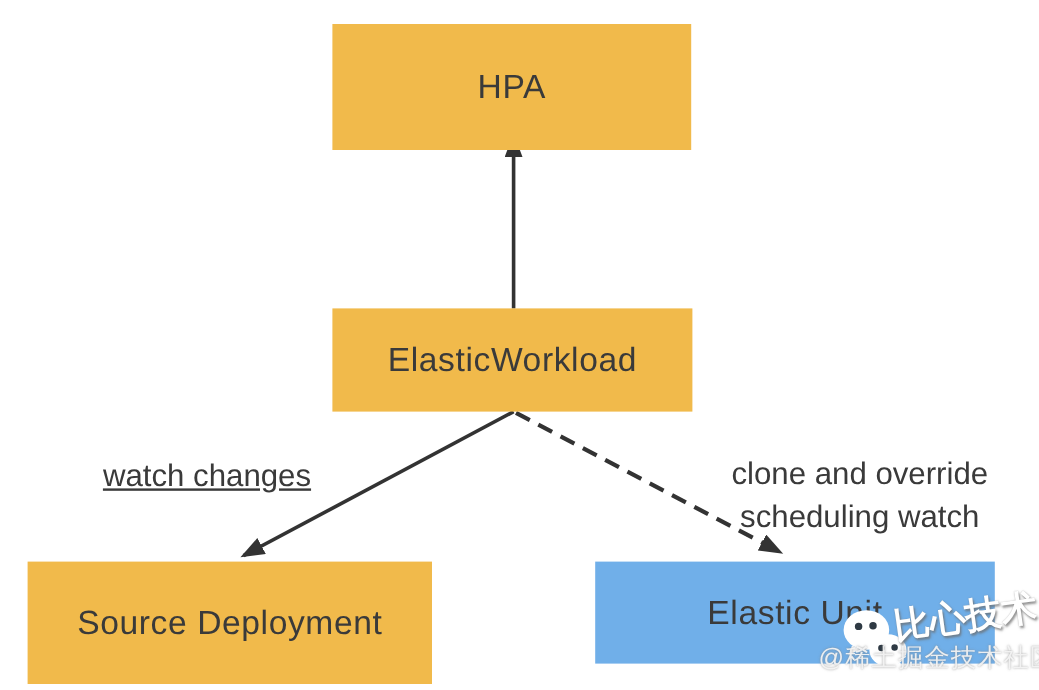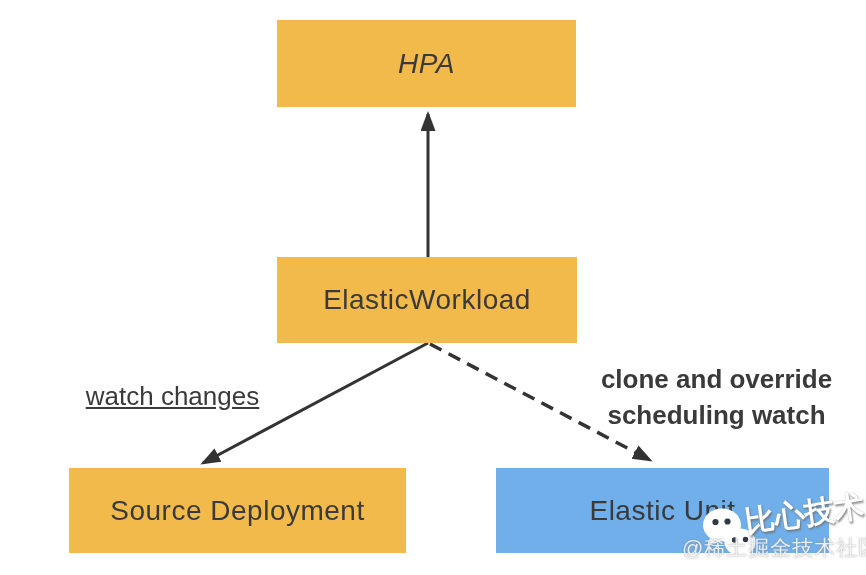--- a/index.html
+++ b/index.html
@@ -23,35 +23,35 @@
   }
   .node {
     position: absolute;
     display: flex;
     align-items: center;
     justify-content: center;
     color: #3a3a3a;
     font-size: 28px;
     letter-spacing: 0.5px;
   }
-  .node-hpa            { left: 277px; top: 20px;  width: 299px; height: 87px; font-style: italic; }
+  .node-hpa            { left: 277px; top: 20px;  width: 299px; height: 105px; }
   .node-workload       { left: 277px; top: 257px; width: 300px; height: 86px; }
-  .node-source         { left: 23px;  top: 468px; width: 337px; height: 85px; margin-left: 46px; }
+  .node-source         { left: 23px;  top: 468px; width: 337px; height: 102px; }
   .node-unit           { left: 496px; top: 468px; width: 333px; height: 85px; }
 
   .edge-label {
     position: absolute;
     color: #3a3a3a;
     font-size: 26px;
     text-align: center;
     line-height: 36px;
     white-space: nowrap;
   }
   .label-watch { left: 60px; top: 378px; width: 225px; text-decoration: underline; }
-  .label-clone { left: 575px; top: 361px; width: 283px; font-weight: bold; }
+  .label-clone { left: 575px; top: 376px; width: 283px; }
 
   .watermark {
     position: absolute;
     left: 0; top: 0;
     width: 866px; height: 575px;
     pointer-events: none;
   }
   .wm-icon {
     position: absolute;
     left: 700px; top: 506px;

